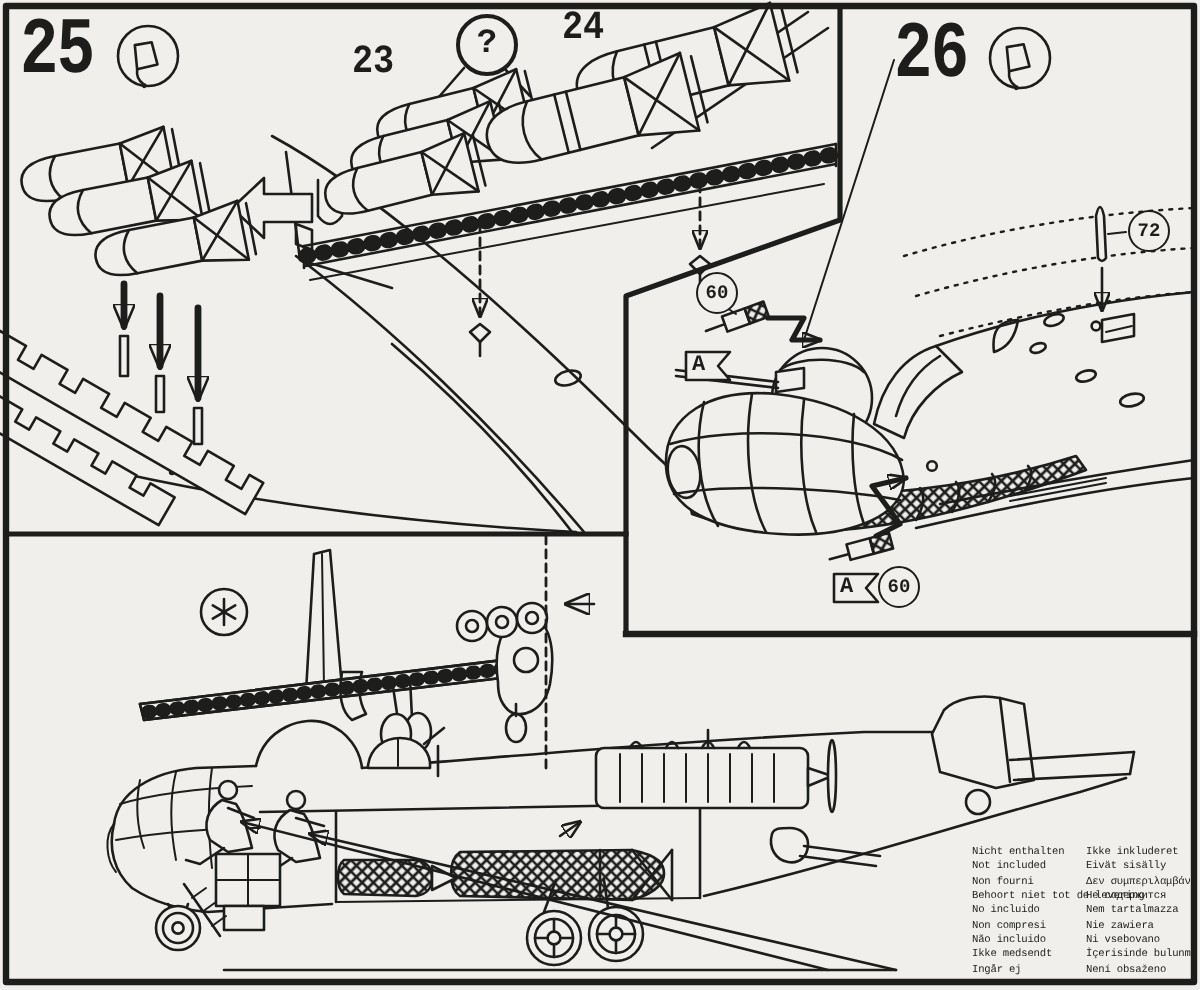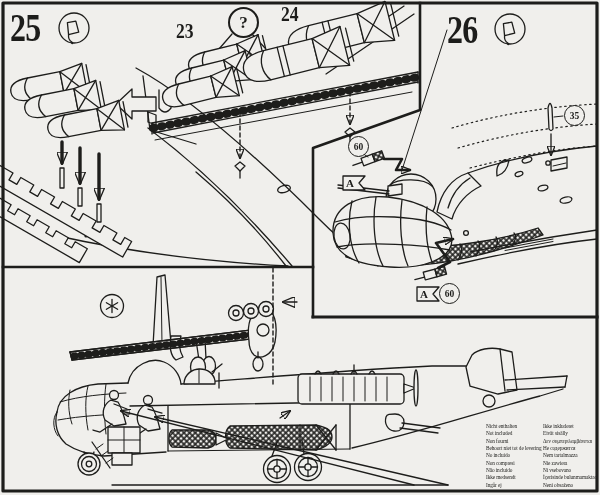--- a/index.html
+++ b/index.html
@@ -1,17 +1,17 @@
 <!DOCTYPE html>
 <html><head>
 <meta charset="utf-8">
 <style>
   html,body{margin:0;padding:0;background:#888;}
   .sheet{position:relative;width:600px;height:495px;background:#f0efec;overflow:hidden;
-         font-family:Liberation Serif, serif;color:#1d1d1b;}
+         font-family:Liberation Mono, monospace;color:#1d1d1b;}
   .art{position:absolute;left:0;top:0;width:600px;height:495px;}
   .art path,.art line,.art circle,.art ellipse,.art rect,.art polyline,.art polygon{
       stroke:#1d1d1b;stroke-width:1.3;fill:none;stroke-linecap:round;stroke-linejoin:round;}
   .art .f{fill:#f0efec;}
   .art .ink{fill:#1d1d1b;stroke:none;}
   .art .hat{fill:url(#hx);}
   .art .bd{stroke-width:2.6;stroke-linecap:square;}
   .art .bd2{stroke-width:3.2;stroke-linecap:square;}
   .art .tick{stroke-width:8;stroke-dasharray:1.3 7;}
   .art .tick2{stroke-width:7;stroke-dasharray:1.1 6;}
@@ -398,21 +398,21 @@
 </svg>
 
 <div class="ov step-num" style="left:10px;top:4px;">25</div>
 <div class="ov step-num" style="left:447px;top:6px;">26</div>
 
 <div class="ov part-label" style="left:176px;top:20px;">23</div>
 <div class="ov part-label" style="left:281px;top:3px;">24</div>
 
 <div class="ov circ q">?</div>
 
-<div class="ov circ callout" style="left:564px;top:105px;">35</div>
+<div class="ov circ callout" style="left:564px;top:105px;">72</div>
 <div class="ov circ callout" style="left:348px;top:136px;">60</div>
 <div class="ov circ callout" style="left:439px;top:283px;">60</div>
 
 <div class="ov flag-letter" style="left:346px;top:177px;">A</div>
 <div class="ov flag-letter" style="left:420px;top:288px;">A</div>
 
 <div class="ov notinc">
   <div class="nc c1">
     <div>Nicht enthalten</div>
     <div>Not included</div>

